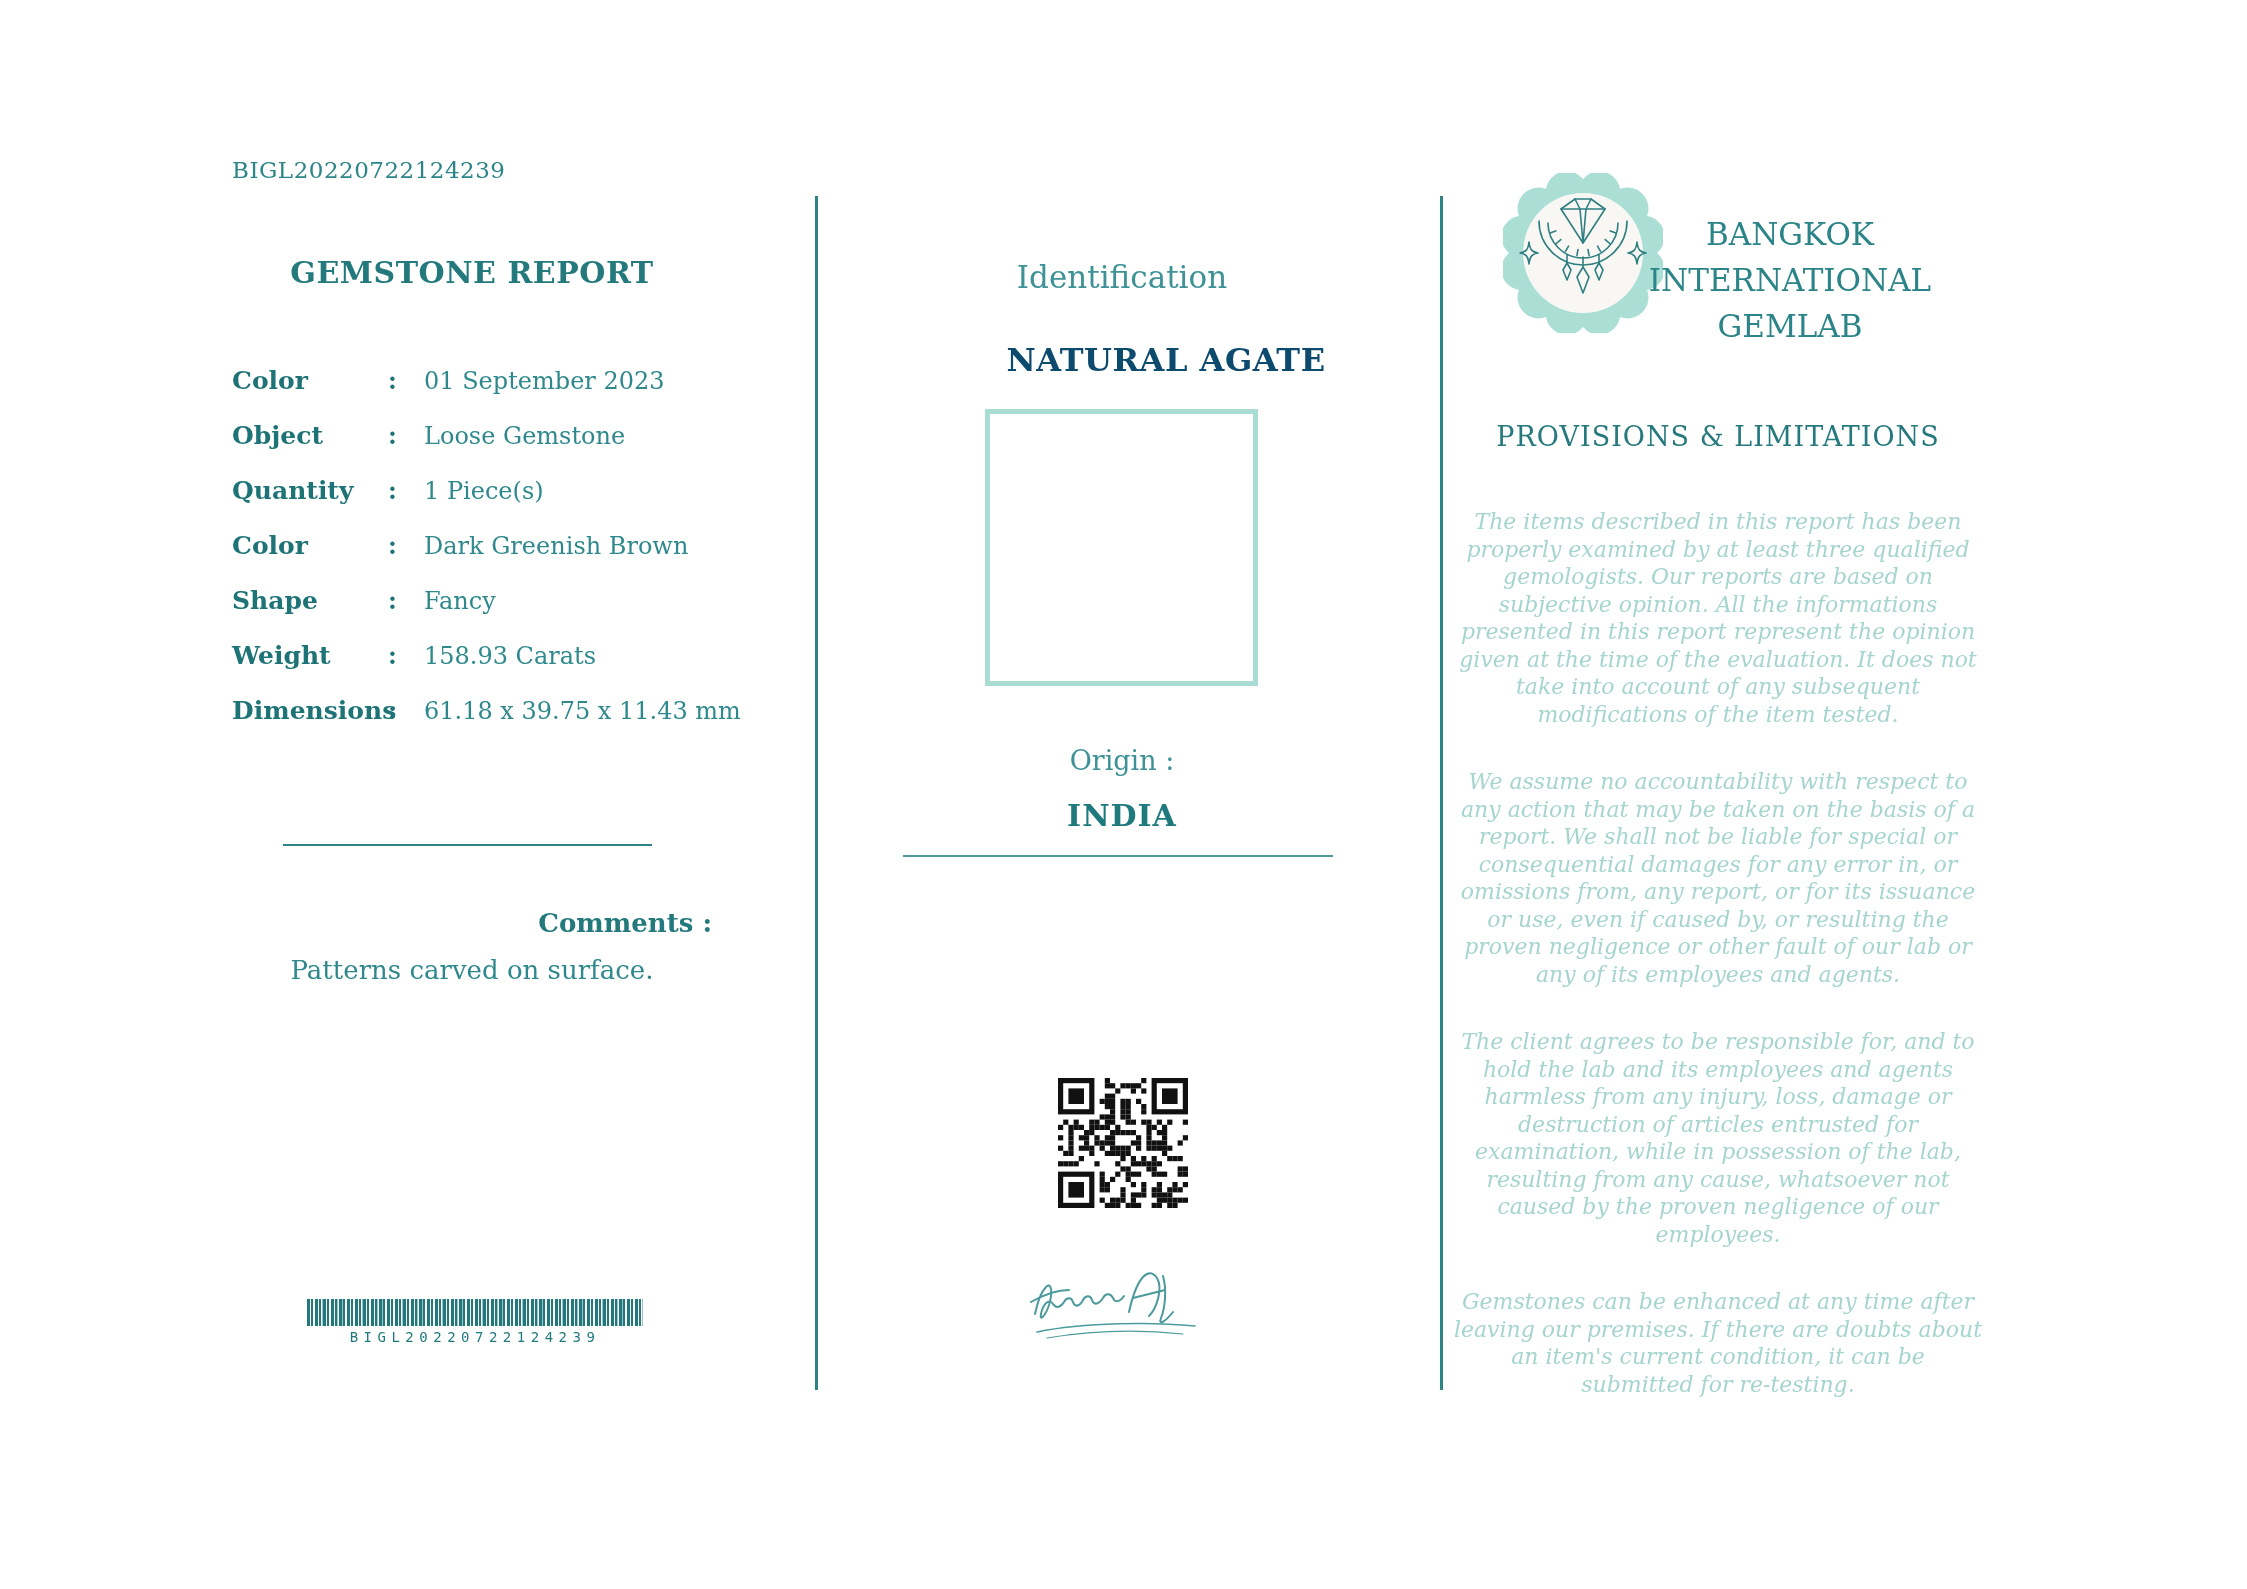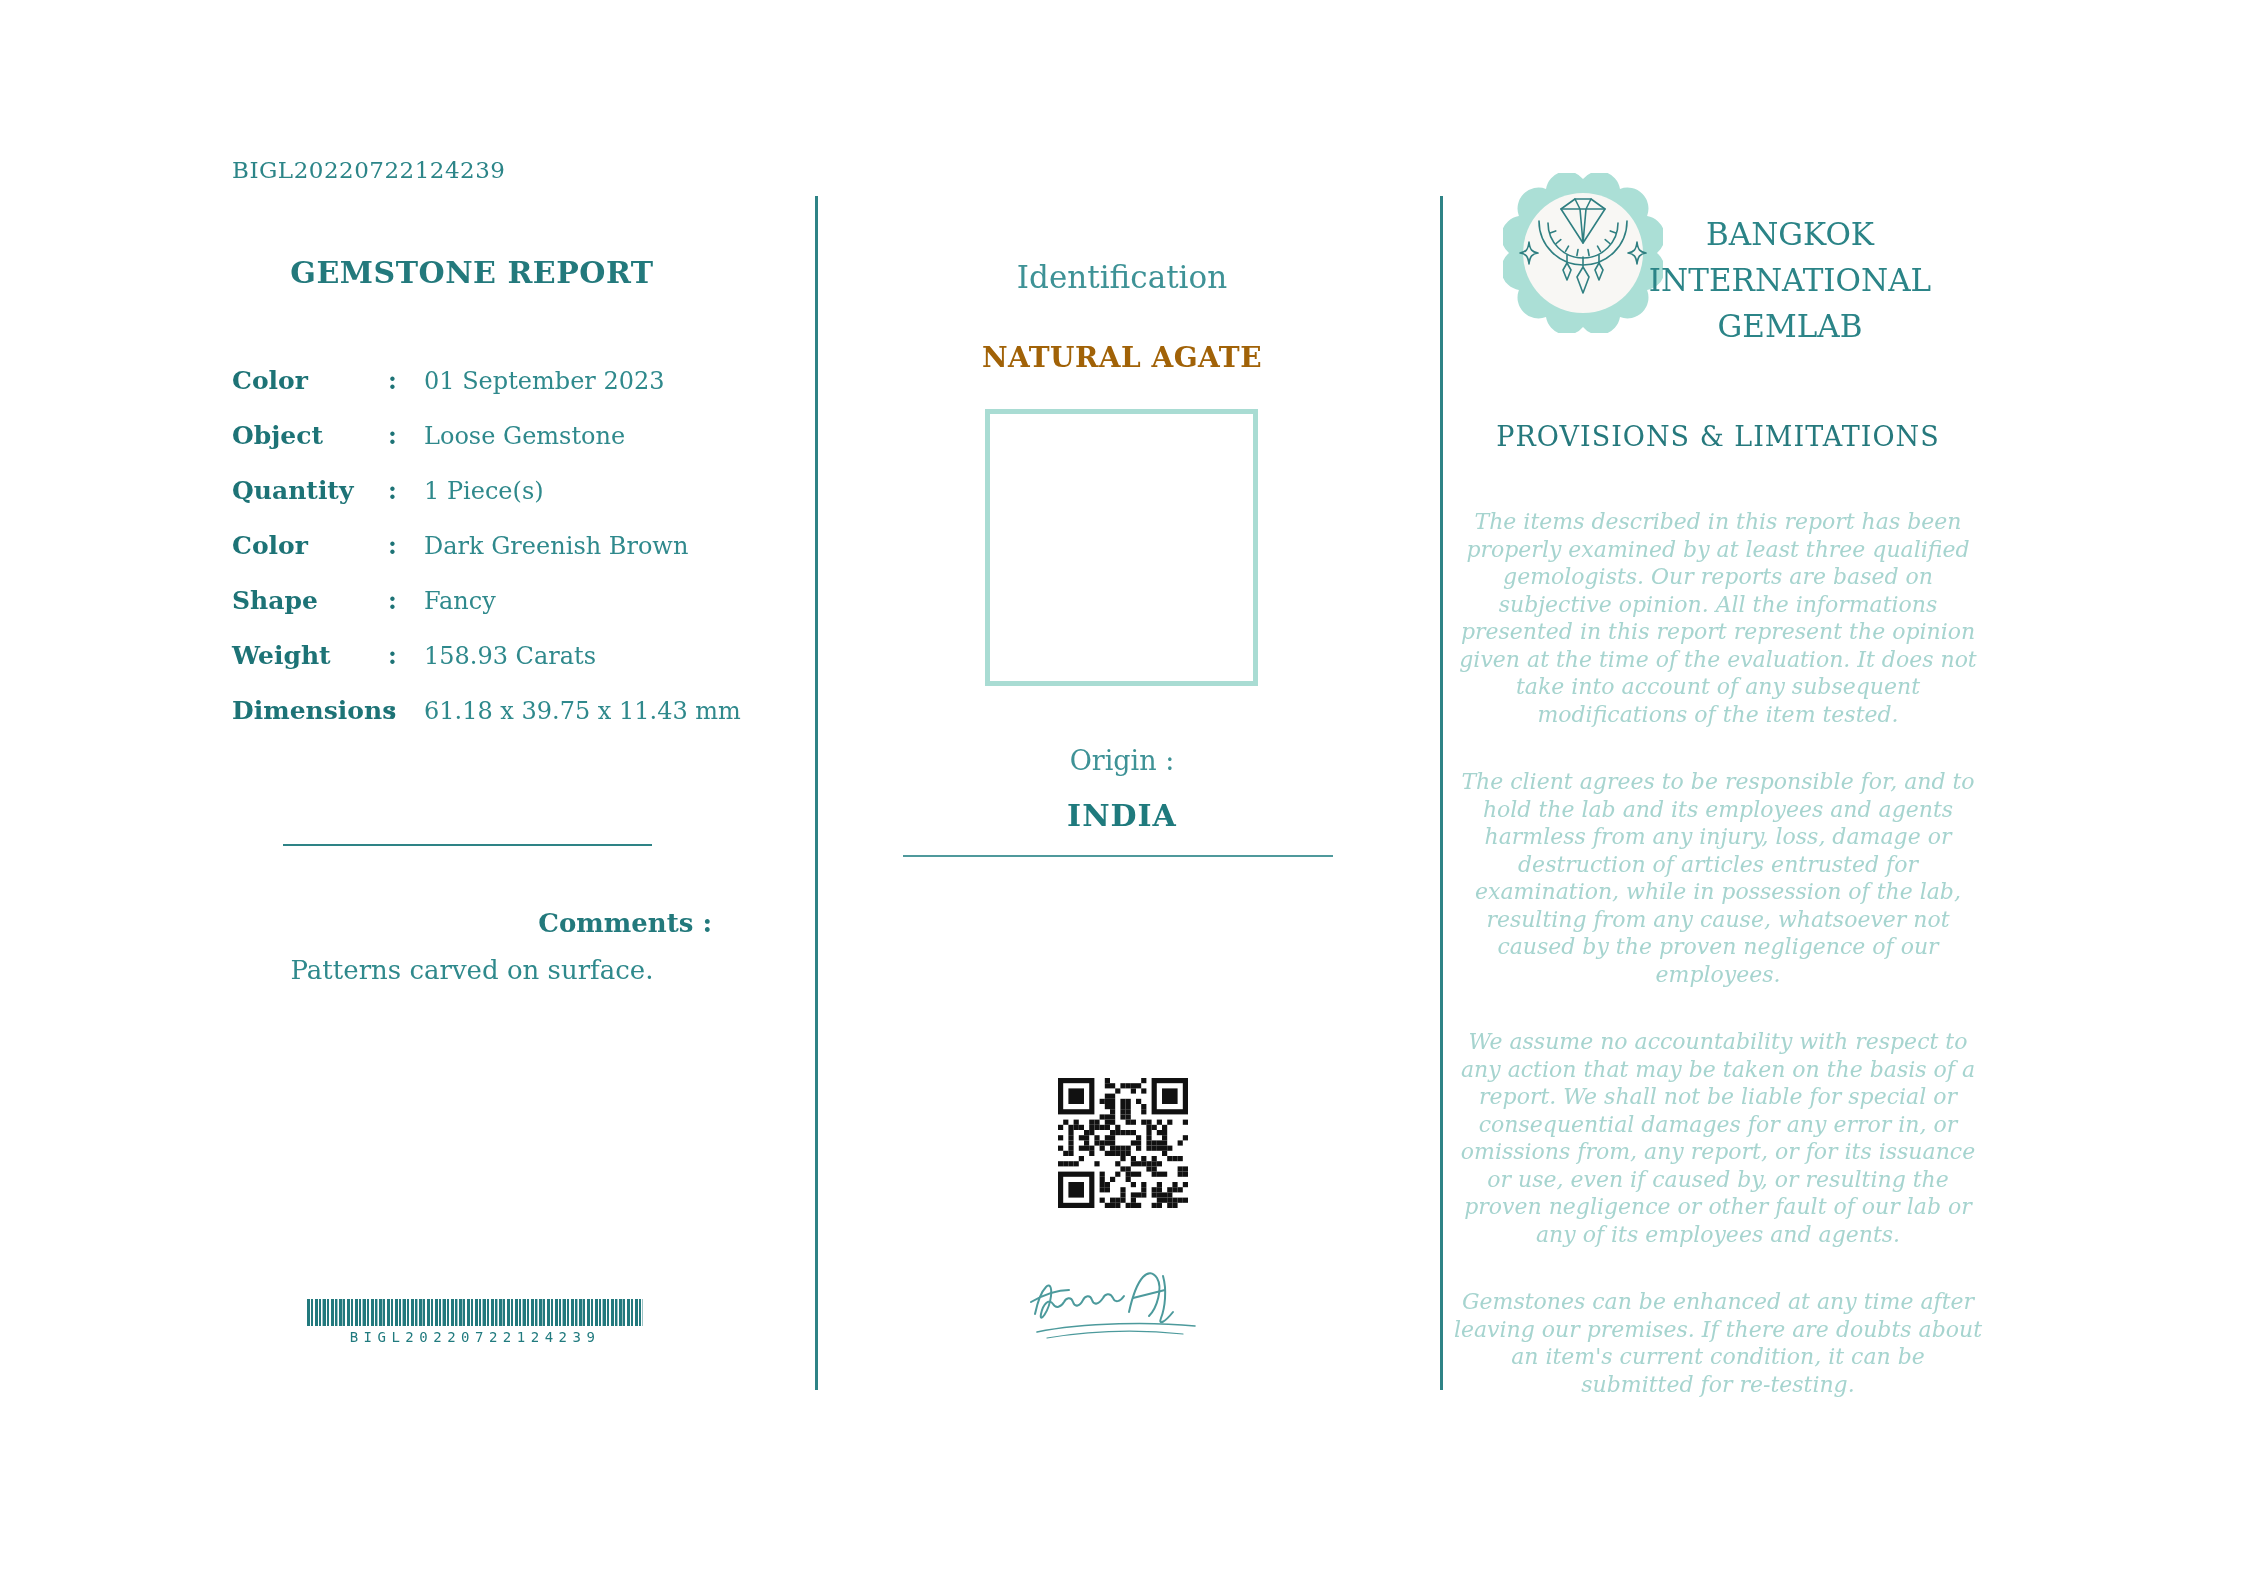--- a/index.html
+++ b/index.html
@@ -36,22 +36,22 @@
     background:
       repeating-linear-gradient(90deg,#22797d 0 2px,rgba(255,255,255,0) 2px 4px),
       repeating-linear-gradient(90deg,#22797d 0 3px,rgba(255,255,255,0) 3px 8px),
       repeating-linear-gradient(90deg,rgba(34,121,125,.45) 0 1px,rgba(255,255,255,0) 1px 5px);}
   .barcode-text{margin-top:3px;font-family:"DejaVu Sans Mono","Liberation Mono",monospace;
     font-size:14px;letter-spacing:5.5px;color:#207a7e;white-space:nowrap;}
 
   
   .mid-heading{left:872px;top:259px;width:500px;text-align:center;
     font-size:31px;color:#3e9296;}
-  .mid-species{left:872px;top:341px;width:500px;text-align:center;
-    font-size:28px;font-weight:bold;color:#a16207;letter-spacing:.5px;}
+  .mid-species{left:916px;top:341px;width:500px;text-align:center;
+    font-size:32px;font-weight:bold;color:#0c4a6e;letter-spacing:.5px;}
   .photo-box{left:985px;top:409px;width:263px;height:267px;border:5px solid #a9dcd3;background:#ffffff;}
   .origin-label{left:872px;top:745px;width:500px;text-align:center;
     font-size:27px;color:#3e9296;}
   .origin-value{left:872px;top:798px;width:500px;text-align:center;
     font-size:30px;font-weight:bold;color:#1f7a7d;letter-spacing:1px;}
   .hr-mid{left:903px;top:855px;width:430px;height:2px;background:#4f999c;}
   .qr{left:1058px;top:1078px;width:130px;height:130px;}
   .signature{left:1025px;top:1256px;width:190px;height:92px;}
   .accredited{left:872px;top:1346px;width:516px;text-align:center;
     font-size:26px;color:#2c8184;}
@@ -382,18 +382,18 @@
   <div class="abs lab-name">
     <div>BANGKOK</div>
     <div>INTERNATIONAL</div>
     <div>GEMLAB</div>
   </div>
 
   <div class="abs prov-heading">PROVISIONS &amp; LIMITATIONS</div>
 
   <div class="abs prov-paragraphs">
     <p>The items described in this report has been properly examined by at least three qualified gemologists. Our reports are based on subjective opinion. All the informations presented in this report represent the opinion given at the time of the evaluation. It does not take into account of any subsequent modifications of the item tested.</p>
+    <p>We assume no accountability with respect to any action that may be taken on the basis of a report. We shall not be liable for special or consequential damages for any error in, or omissions from, any report, or for its issuance or use, even if caused by, or resulting the proven negligence or other fault of our lab or any of its employees and agents.</p>
     <p>The client agrees to be responsible for, and to hold the lab and its employees and agents harmless from any injury, loss, damage or destruction of articles entrusted for examination, while in possession of the lab, resulting from any cause, whatsoever not caused by the proven negligence of our employees.</p>
-    <p>We assume no accountability with respect to any action that may be taken on the basis of a report. We shall not be liable for special or consequential damages for any error in, or omissions from, any report, or for its issuance or use, even if caused by, or resulting the proven negligence or other fault of our lab or any of its employees and agents.</p>
     <p>Gemstones can be enhanced at any time after leaving our premises. If there are doubts about an item's current condition, it can be submitted for re-testing.</p>
   </div>
 
 </div>
 
 </body></html>

